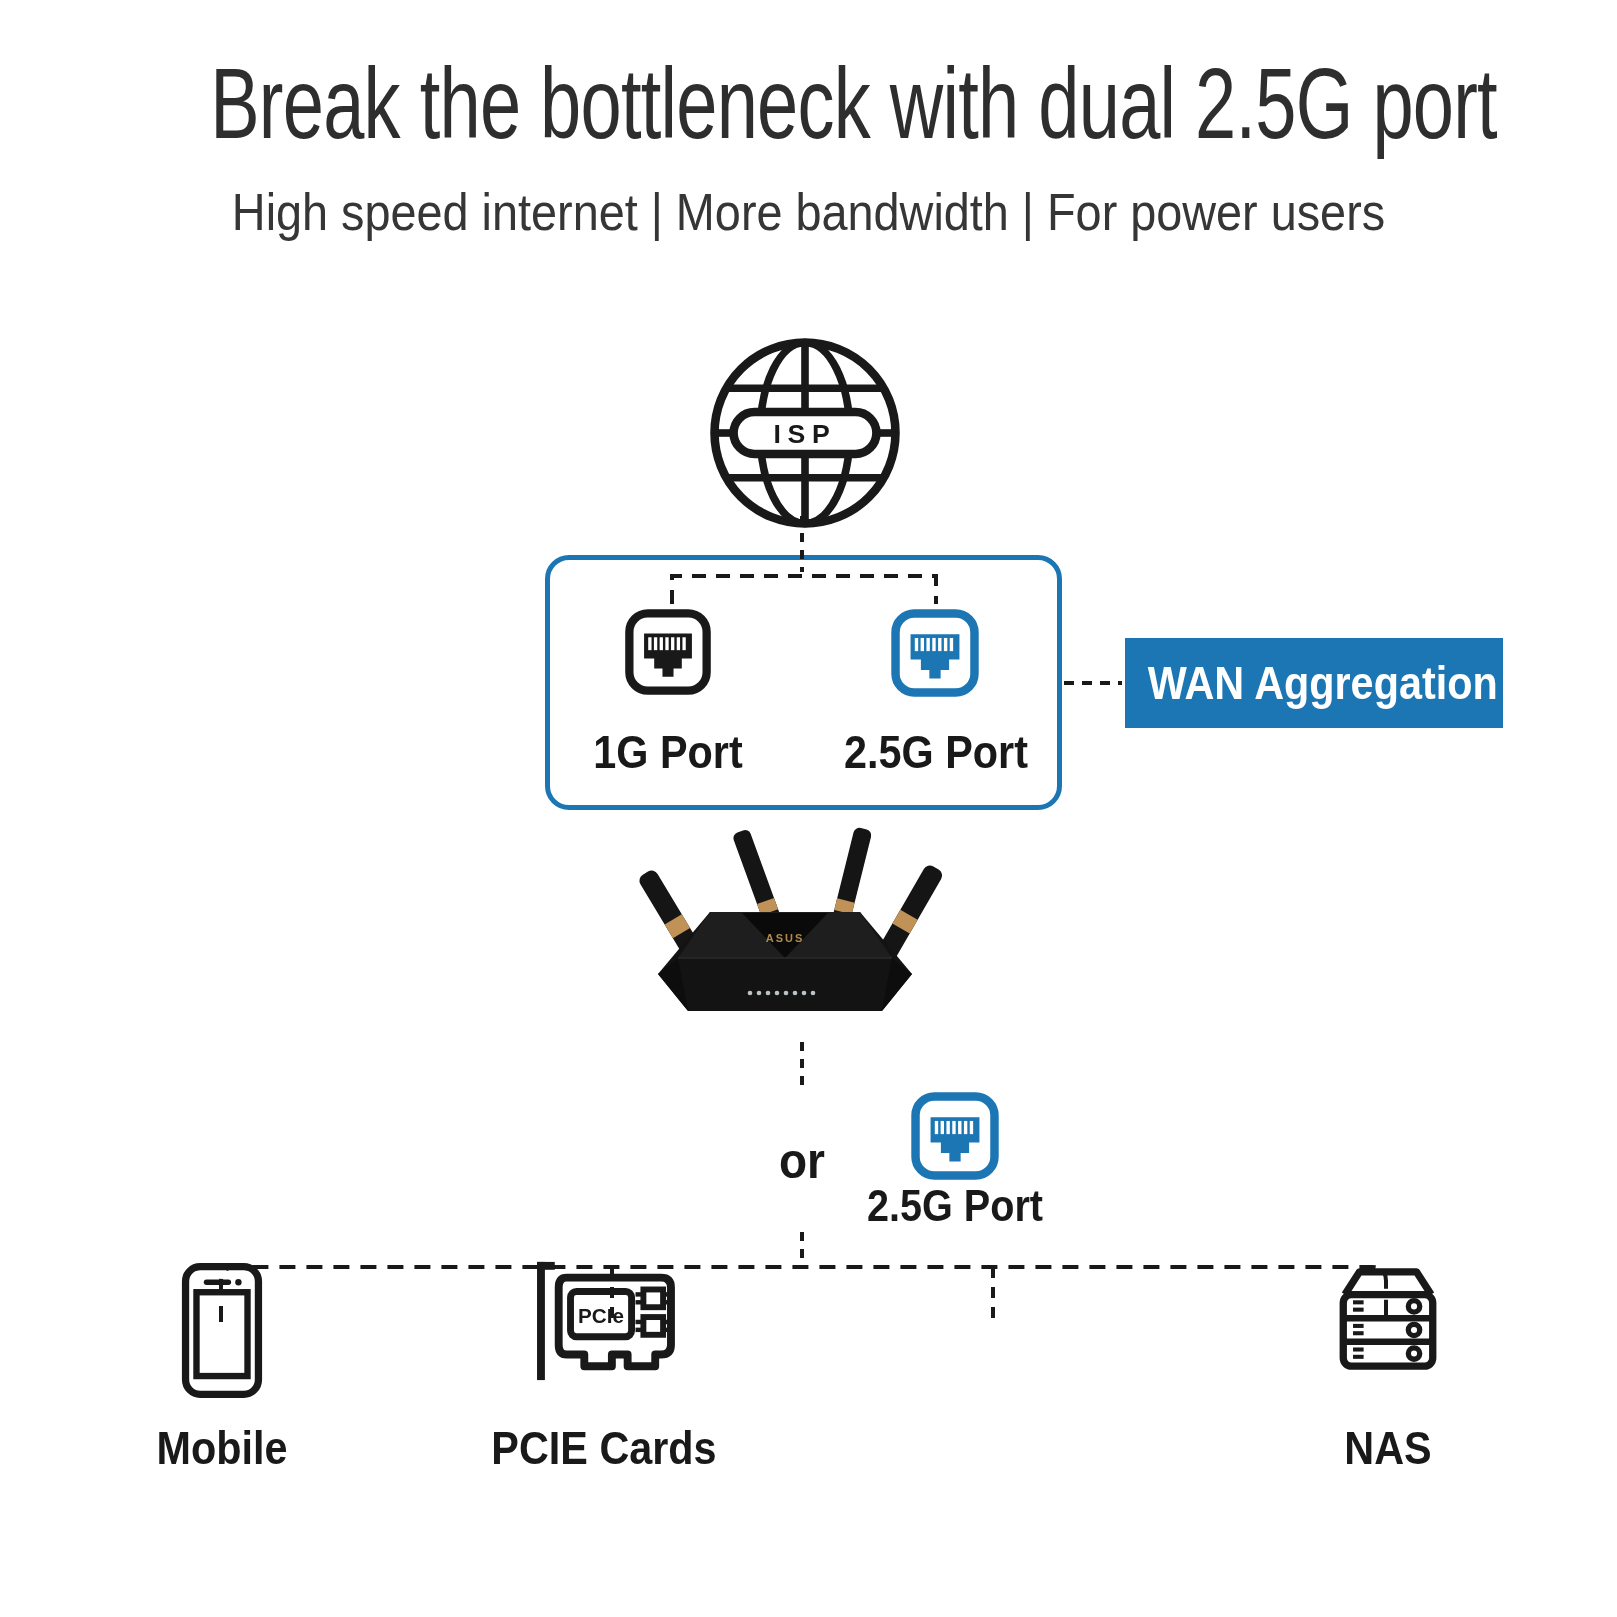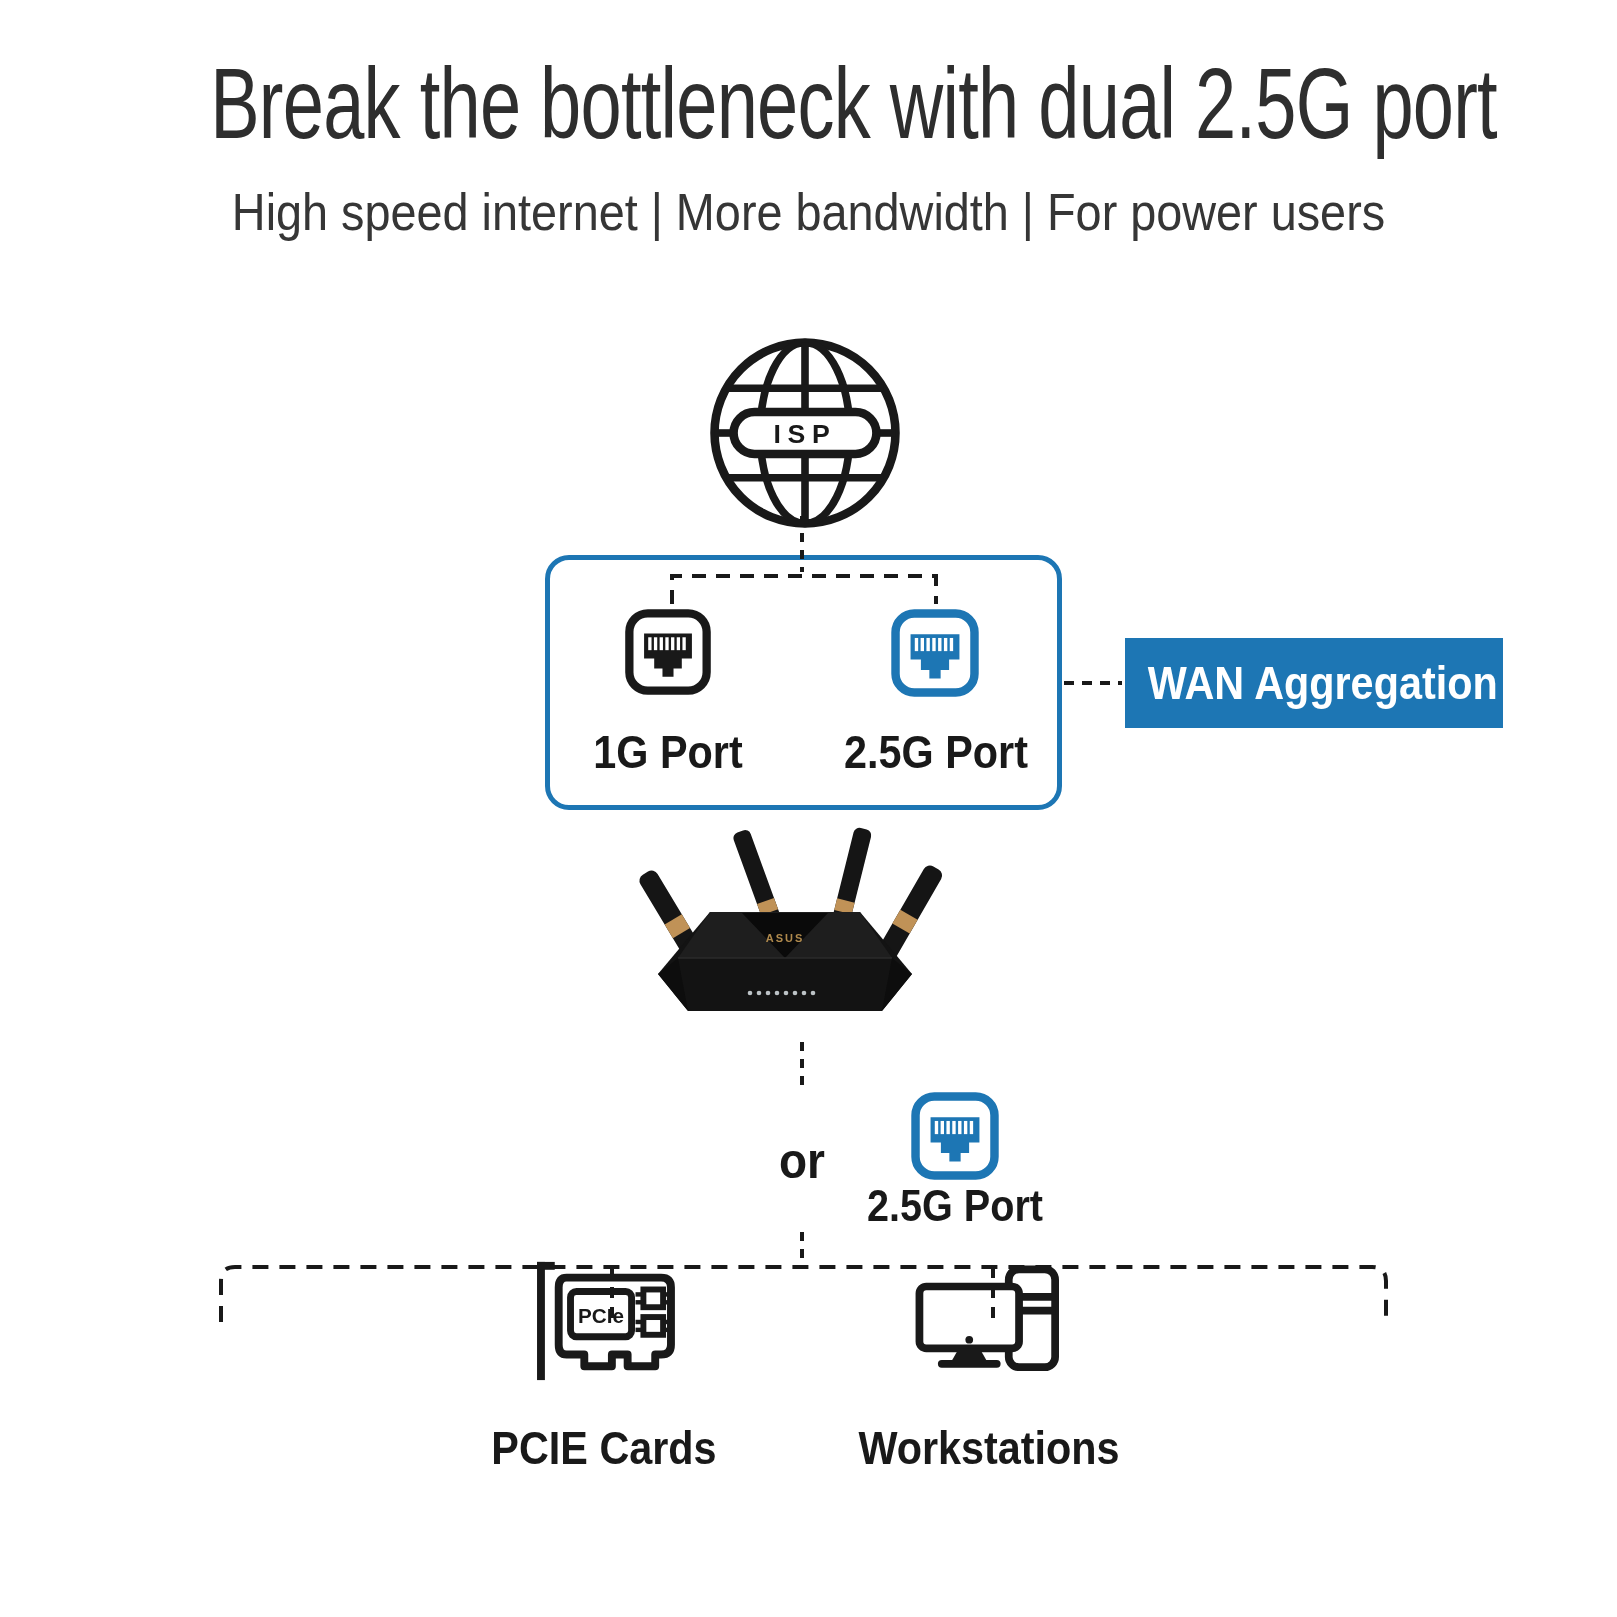--- a/index.html
+++ b/index.html
@@ -162,20 +162,29 @@
         <rect x="34.7" y="34" width="3.6" height="14"></rect>
       <rect x="40.9" y="34" width="3.6" height="14"></rect>
         <rect x="47.1" y="34" width="3.6" height="14"></rect>
       <rect x="53.3" y="34" width="3.6" height="14"></rect>
         <rect x="59.5" y="34" width="3.6" height="14"></rect>
       <rect x="65.7" y="34" width="3.6" height="14"></rect>
     </g>
   </svg>
   <div class="plabel" style="left:845px; top:1180px; font-size:45px;">2.5G Port</div>
 
+  <div class="device" style="left:72px;">
+    <svg style="margin-top:6px;" width="82" height="137" viewBox="0 0 90 150">
+      <rect x="5" y="5" width="80" height="140" rx="16" fill="#fff" stroke="var(--ink)" stroke-width="8"></rect>
+      <line x1="28" y1="22" x2="52" y2="22" stroke="var(--ink)" stroke-width="6" stroke-linecap="round"></line>
+      <circle cx="63" cy="22" r="3.5" fill="var(--ink)"></circle>
+      <rect x="17" y="33" width="56" height="92" fill="#fff" stroke="var(--ink)" stroke-width="7"></rect>
+    </svg>
+    <div class="dlabel">Mobile</div>
+  </div>
 
   <div class="device" style="left:454px;">
     <svg width="158" height="130" viewBox="0 0 160 132">
       <line x1="16" y1="6" x2="16" y2="126" stroke="var(--ink)" stroke-width="8"></line>
       <line x1="12" y1="10" x2="30" y2="10" stroke="var(--ink)" stroke-width="8"></line>
       <path d="M42 22 H138 Q148 22 148 32 V90 Q148 100 138 100 H132 V112 H104 V100 H88 V112 H60 V100 H42 Q34 100 34 90 V32 Q34 22 42 22 Z" fill="none" stroke="var(--ink)" stroke-width="8" stroke-linejoin="round"></path>
       <rect x="46" y="36" width="62" height="46" rx="6" fill="none" stroke="var(--ink)" stroke-width="7"></rect>
       <text x="77" y="68" text-anchor="middle" font-size="21" font-weight="bold" fill="var(--ink)">PCIe</text>
       <g stroke="var(--ink)" stroke-width="6" fill="none">
         <rect x="120" y="34" width="20" height="18"></rect>
@@ -188,33 +197,43 @@
           <line x1="112" y1="75" x2="120" y2="75"></line>
         <line x1="140" y1="39" x2="146" y2="39"></line>
           <line x1="140" y1="47" x2="146" y2="47"></line>
         <line x1="140" y1="67" x2="146" y2="67"></line>
           <line x1="140" y1="75" x2="146" y2="75"></line>
       </g>
     </svg>
     <div class="dlabel">PCIE Cards</div>
   </div>
 
-  <div class="device" style="left:839px;">
-    <svg style="margin-top:8px;" width="146" height="112" viewBox="0 0 170 130">
-      <rect x="108" y="6" width="54" height="114" rx="12" fill="#fff" stroke="var(--ink)" stroke-width="9"></rect>
-      <line x1="108" y1="38" x2="162" y2="38" stroke="var(--ink)" stroke-width="9"></line>
-      <line x1="108" y1="54" x2="162" y2="54" stroke="var(--ink)" stroke-width="9"></line>
-      <rect x="4" y="26" width="116" height="72" rx="8" fill="#fff" stroke="var(--ink)" stroke-width="9"></rect>
-      <circle cx="62" cy="88" r="4.5" fill="var(--ink)"></circle>
-      <path d="M50 98 L42 112 H82 L74 98 Z" fill="var(--ink)"></path>
-      <line x1="30" y1="116" x2="94" y2="116" stroke="var(--ink)" stroke-width="9" stroke-linecap="round"></line>
+
+  <div class="device" style="left:1238px;">
+    <svg style="margin-top:6px;" width="122" height="114" viewBox="0 0 150 140">
+      <path d="M22 40 L40 12 H110 L128 40" fill="none" stroke="var(--ink)" stroke-width="9" stroke-linejoin="round"></path>
+      <rect x="20" y="40" width="110" height="88" rx="10" fill="#fff" stroke="var(--ink)" stroke-width="9"></rect>
+      <line x1="20" y1="69" x2="130" y2="69" stroke="var(--ink)" stroke-width="8"></line>
+      <line x1="20" y1="98" x2="130" y2="98" stroke="var(--ink)" stroke-width="8"></line>
+      <g fill="var(--ink)">
+        <rect x="32" y="47" width="13" height="5"></rect>
+          <rect x="32" y="56" width="13" height="5"></rect>
+        <rect x="32" y="76" width="13" height="5"></rect>
+          <rect x="32" y="85" width="13" height="5"></rect>
+        <rect x="32" y="105" width="13" height="5"></rect>
+          <rect x="32" y="114" width="13" height="5"></rect>
+      </g>
+      <g fill="#fff" stroke="var(--ink)" stroke-width="6.5">
+        <circle cx="107" cy="54.5" r="7"></circle>
+          <circle cx="107" cy="83.5" r="7"></circle>
+          <circle cx="107" cy="112.5" r="7"></circle>
+      </g>
     </svg>
-    <div class="dlabel">Workstations</div>
-  </div>
-
+    <div class="dlabel">NAS</div>
+  </div>
 
   <svg class="abs" style="left:0; top:0; pointer-events:none;" width="1617" height="1617" viewBox="0 0 1617 1617">
     <g stroke="var(--ink)" stroke-width="4" fill="none">
       <path d="M802 516 V572" stroke-dasharray="9 8"></path>
       <path d="M672 604 V576 H936 V604" stroke-dasharray="14 10"></path>
       <path d="M1064 683 H1122" stroke-dasharray="10 8"></path>
       <path d="M802 1042 V1085" stroke-dasharray="9 8"></path>
       <path d="M802 1232 V1265" stroke-dasharray="9 8"></path>
       <path d="M221 1322 V1281 Q221 1267 235 1267 H1372 Q1386 1267 1386 1281 V1322" stroke-dasharray="16 11"></path>
       <path d="M612 1267 V1322" stroke-dasharray="11 9"></path>

